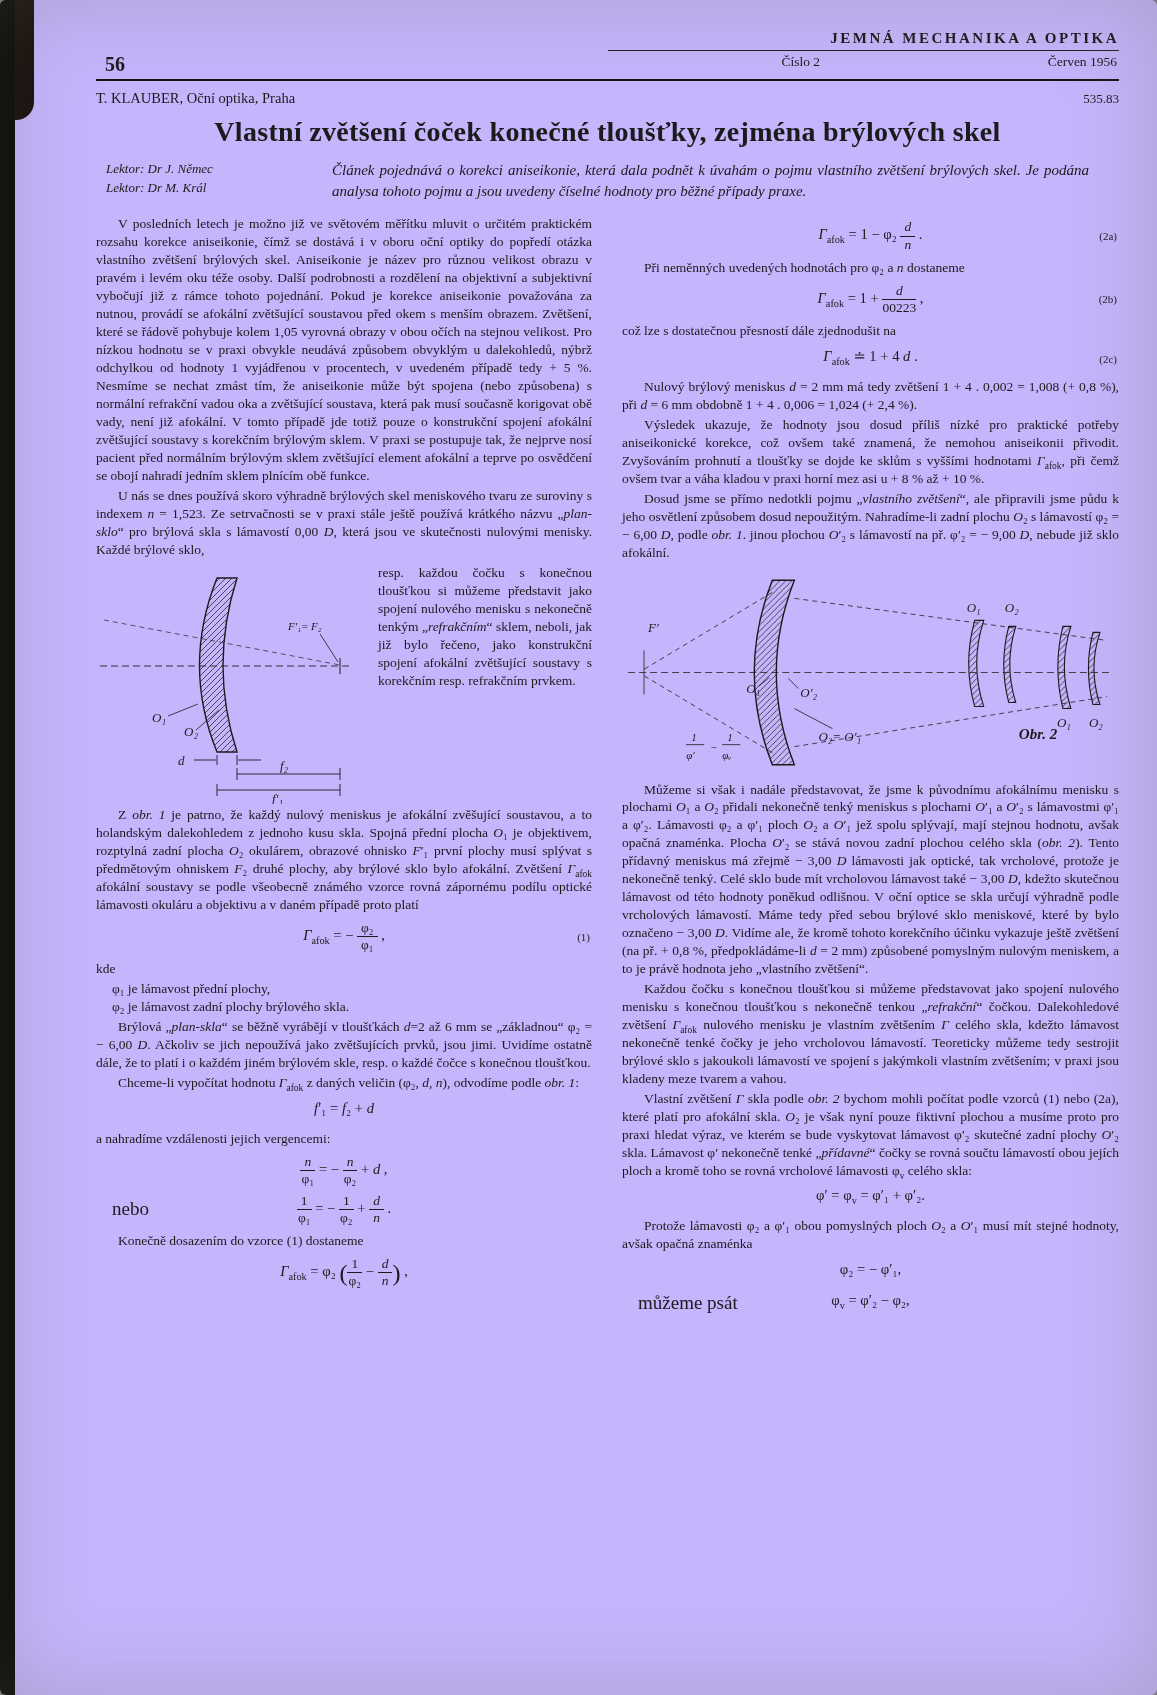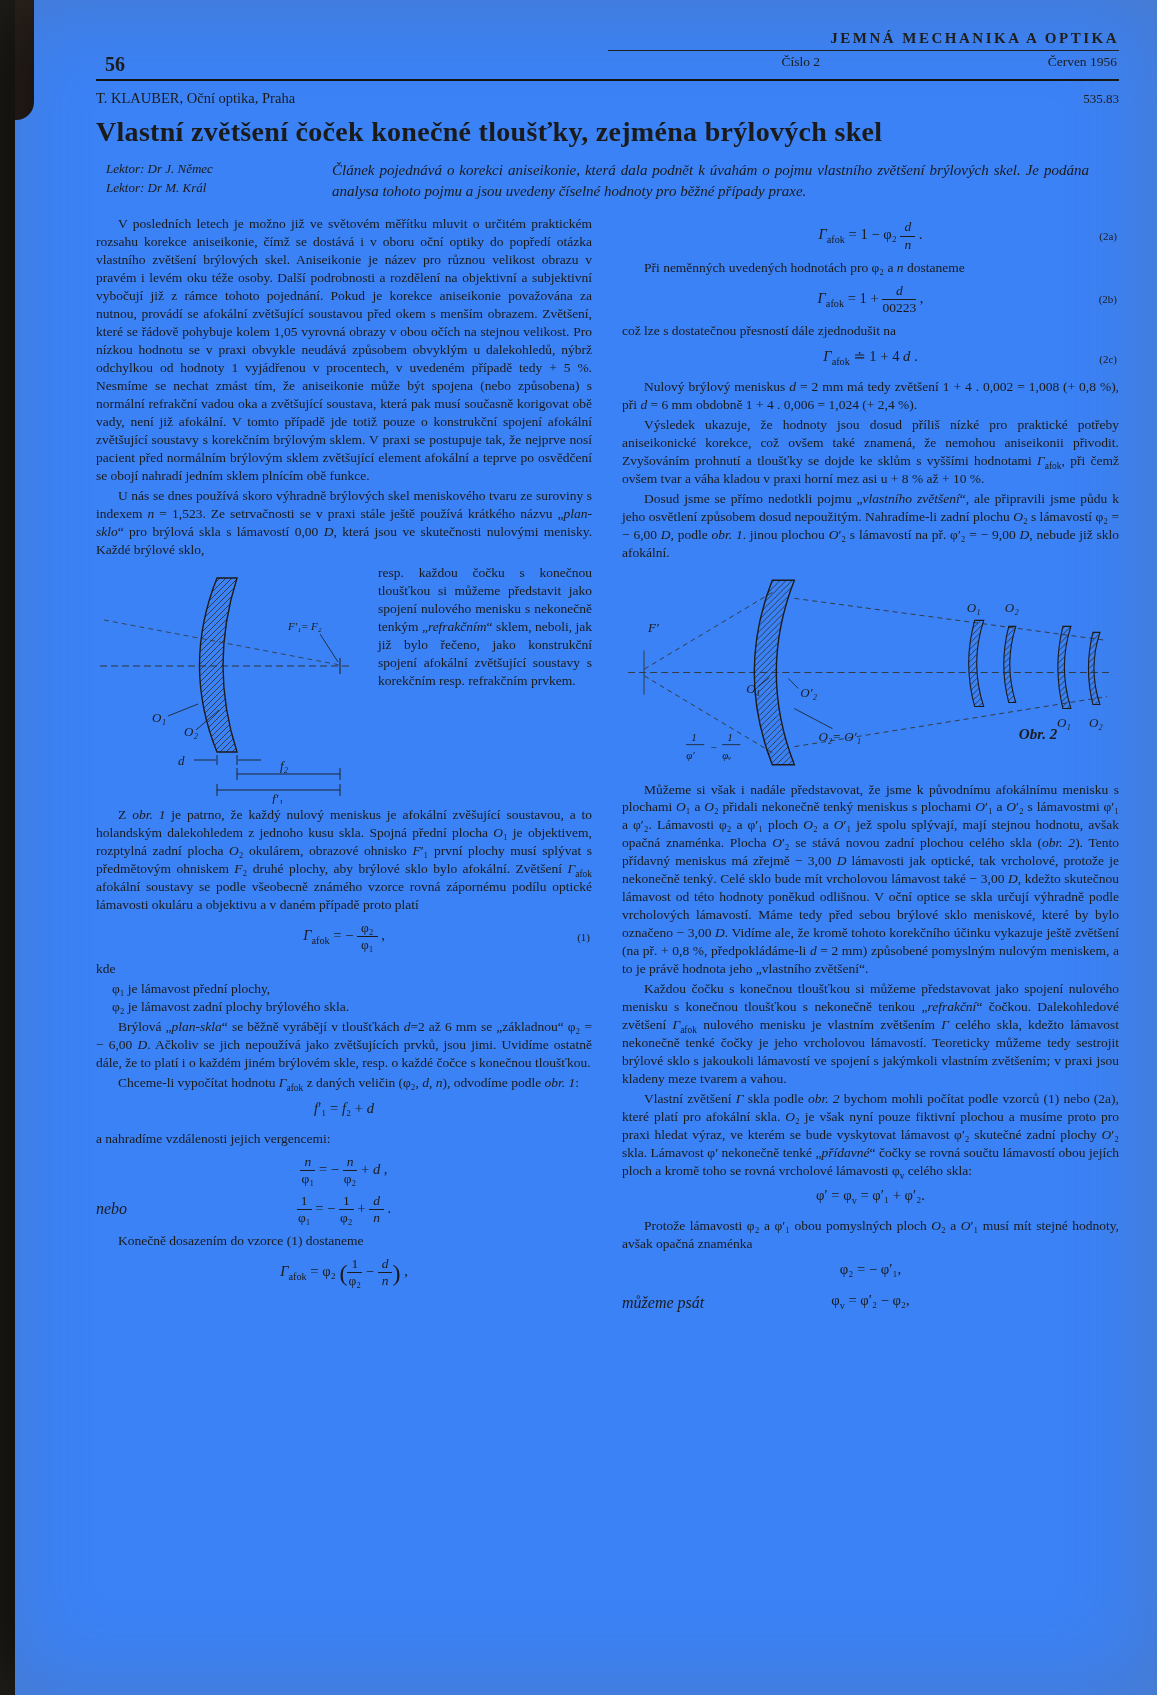--- a/index.html
+++ b/index.html
@@ -1,55 +1,56 @@
 <!DOCTYPE html>
 <html><head>
 <meta charset="utf-8">
 <style>
   * { margin:0; padding:0; box-sizing:border-box; }
   html,body { background:#7a7a76; }
   .page {
     position:relative; width:1157px; height:1695px;
-    background:#3b82f6; color:#1b1b1b; overflow:hidden;
+    background:#c4b5fd; color:#1b1b1b; overflow:hidden;
     font-family:"Liberation Serif", serif;
     padding:30px 38px 20px 96px;
+    border-radius:6px;
   }
   .vignette { position:absolute; inset:0; pointer-events:none;
     box-shadow: inset 0 0 90px rgba(110,100,80,.28); }
   .scan-bar { position:absolute; left:0; top:0; width:15px; height:100%; background:#090909; }
   .scan-blob { position:absolute; left:0; top:0; width:34px; height:120px; background:#16100e; border-radius:0 0 18px 0; }
 
   
   .masthead { position:relative; min-height:46px; }
   .mast-right { margin-left:auto; width:50%; }
   .journal-title { font-size:15px; font-weight:bold; letter-spacing:2.5px; text-align:right; padding-bottom:3px; }
   .rule-thin { border-top:1.5px solid #222; }
   .issue-row { display:flex; justify-content:space-between; font-size:13.5px; padding:3px 2px 1px 34%; }
   .pageno { position:absolute; left:9px; bottom:0; font-size:20px; font-weight:bold; }
   .rule-full { border-top:2.2px solid #151515; margin-top:3px; }
 
   .byline { display:flex; justify-content:space-between; align-items:baseline; margin-top:9px; font-size:14.5px; }
   .udc { font-size:13px; }
-  .title { text-align:left; font-size:28px; font-weight:bold; margin:9px 0 12px; letter-spacing:.3px; }
+  .title { text-align:center; font-size:28px; font-weight:bold; margin:9px 0 12px; letter-spacing:.3px; }
 
   .lead { display:flex; gap:26px; margin-bottom:12px; }
   .lektors { width:186px; flex-shrink:0; font-size:13px; line-height:1.45; padding-left:10px;font-style:italic; }
   .abstract { flex:1; font-style:italic; font-size:15px; line-height:1.38; text-align:justify; padding-right:30px;margin-left:24px; }
 
   
   .columns { display:flex; gap:30px; margin-top:4px; }
   .col { width:497px; font-size:13.5px; line-height:1.33; text-align:justify; }
   .para { text-indent:22px; margin:2px 0; }
   .noindent { text-indent:0; }
   .defline { text-indent:0; padding-left:16px; margin:1px 0; text-align:left; }
 
   
   .eq-center { position:relative; text-align:center; margin:7px 0; font-size:14.6px; min-height:24px; }
   .eqtag { position:absolute; right:2px; top:50%; transform:translateY(-50%); font-size:11px; font-style:normal; }
-  .side-label { position:absolute; left:0; top:50%; transform:translateY(-50%); font-size:16px;font-style:italic; }
+  .side-label { position:absolute; left:16px; top:50%; transform:translateY(-50%); font-size:19px; }
   .frac { display:inline-block; vertical-align:middle; text-align:center; line-height:1.05; font-size:13.5px; }
   .frac .num { display:block; border-bottom:1.2px solid #1b1b1b; padding:0 4px 1px; }
   .frac .den { display:block; padding-top:1px; }
   .big { font-size:165%; vertical-align:middle; font-weight:normal; }
   sub { font-size:70%; line-height:0; }
 
   
   .figblock { margin:4px 0 2px; overflow:hidden; }
   .fig1 { float:left; width:272px; height:240px; margin:2px 10px 0 0; }
   .fig2-block { margin:8px 0 6px; }

